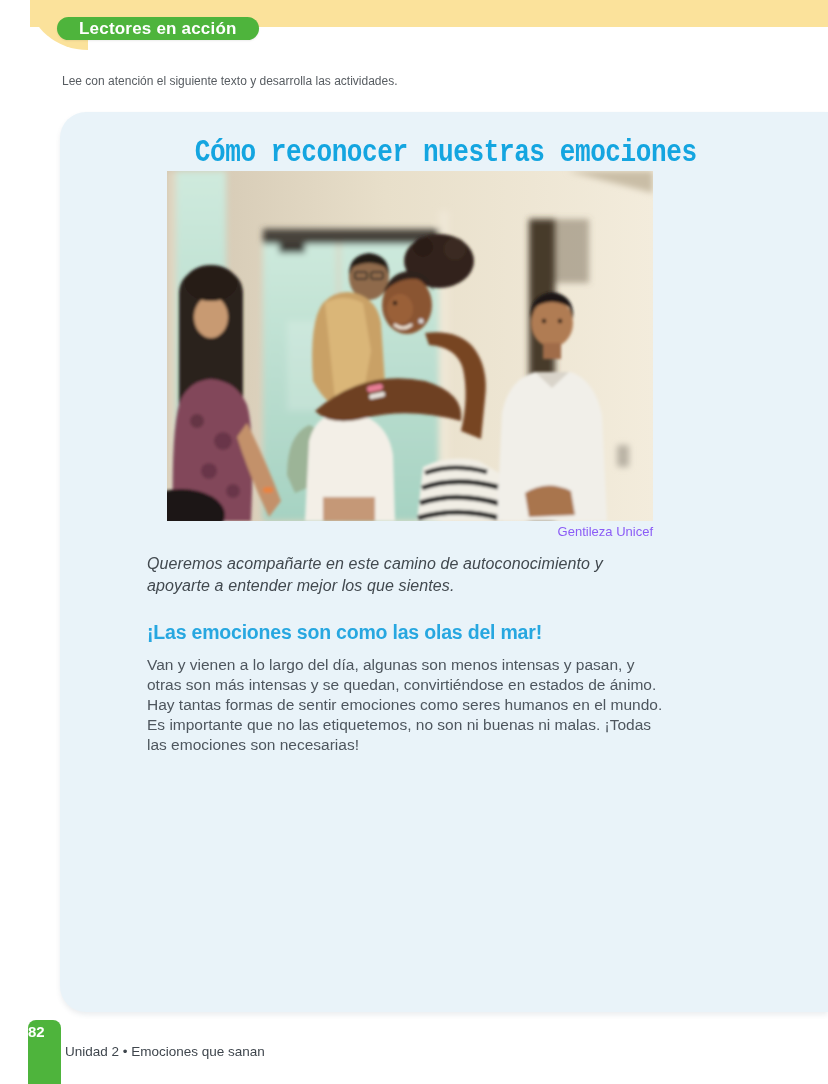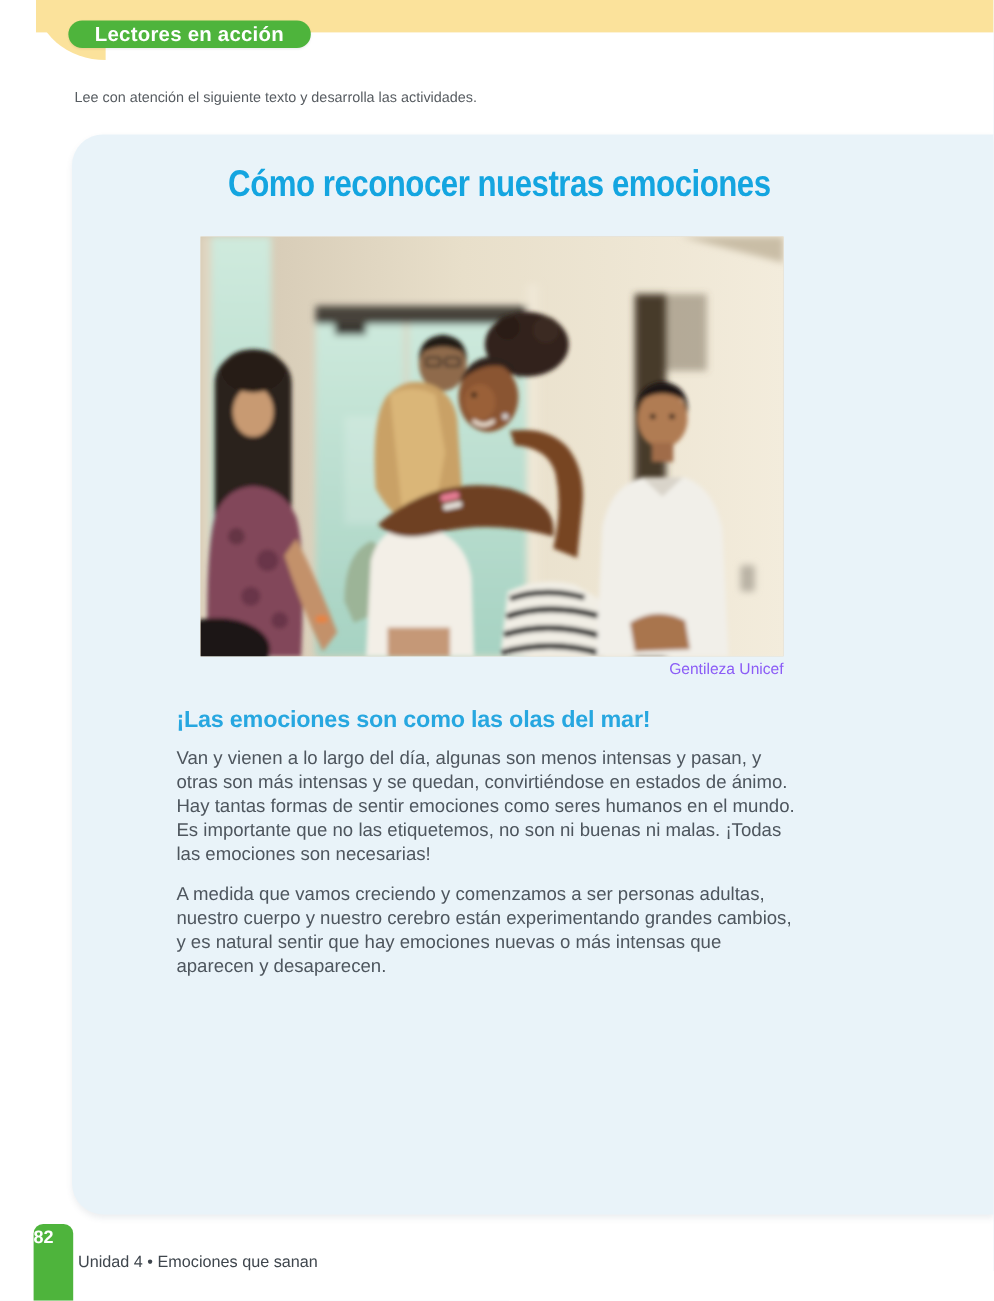--- a/index.html
+++ b/index.html
@@ -48,21 +48,22 @@
     background: #e9f3f9;
     border-radius: 26px 0 0 26px;
     box-shadow: 0 3px 5px rgba(70,90,110,0.10);
     padding: 20px 0 0 87px;
   }
   .article-col { width: 516px; }
 
   .article-title {
     text-align: left;
     margin-top: 2px;
-    margin-bottom: 26px;
+    margin-bottom: 0;
+    font-family: Liberation Mono, monospace;
   }
   .article-title span {
     display: inline-block;
     color: #14a5e0;
     font-size: 31px;
     font-weight: bold;
     letter-spacing: -0.5px;
     transform: scaleX(0.84);
     transform-origin: center;
     white-space: nowrap;
@@ -221,27 +222,27 @@
             <rect x="376" y="172" width="18" height="16" fill="#a06c48"></rect>
             <path d="M330 350 L335 242 Q342 208 368 201 L404 201 Q428 210 435 244 L440 350 Z" fill="#f1efe9"></path>
             <path d="M368 201 L385 217 L402 201 Z" fill="#d9d4ca"></path>
             <path d="M358 322 Q380 308 404 320 L408 344 L362 346 Z" fill="#a9754e"></path>
           </g>
         </svg>
       </div>
     </div>
     <div class="photo-caption">Gentileza Unicef</div>
 
+    <p class="article-lead">Queremos acompañarte en este camino de autoconocimiento y apoyarte a entender mejor los que sientes.</p>
 
 
     <h2 class="article-subtitle">¡Las emociones son como las olas del mar!</h2>
 
     <p class="article-par after-sub">Van y vienen a lo largo del día, algunas son menos intensas y pasan, y otras son más intensas y se quedan, convirtiéndose en estados de ánimo. Hay tantas formas de sentir emociones como seres humanos en el mundo. Es importante que no las etiquetemos, no son ni buenas ni malas. ¡Todas las emociones son necesarias!</p>
 
-    <p class="article-par">A medida que vamos creciendo y comenzamos a ser personas adultas, nuestro cuerpo y nuestro cerebro están experimentando grandes cambios, y es natural sentir que hay emociones nuevas o más intensas que aparecen y desaparecen.</p>
 
   </div>
 </div>
 
 <div class="page-number-tab">
   <span>82</span>
 </div>
-<div class="footer-text">Unidad 4 • Emociones que sanan</div>
+<div class="footer-text">Unidad 2 • Emociones que sanan</div>
 
 </body></html>

